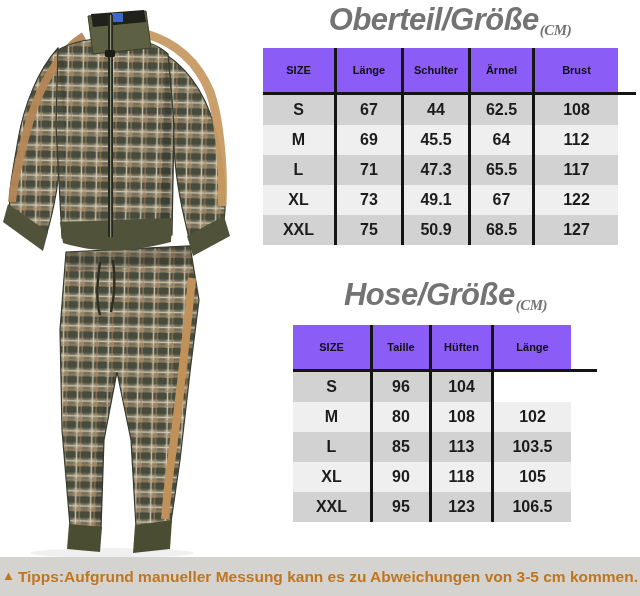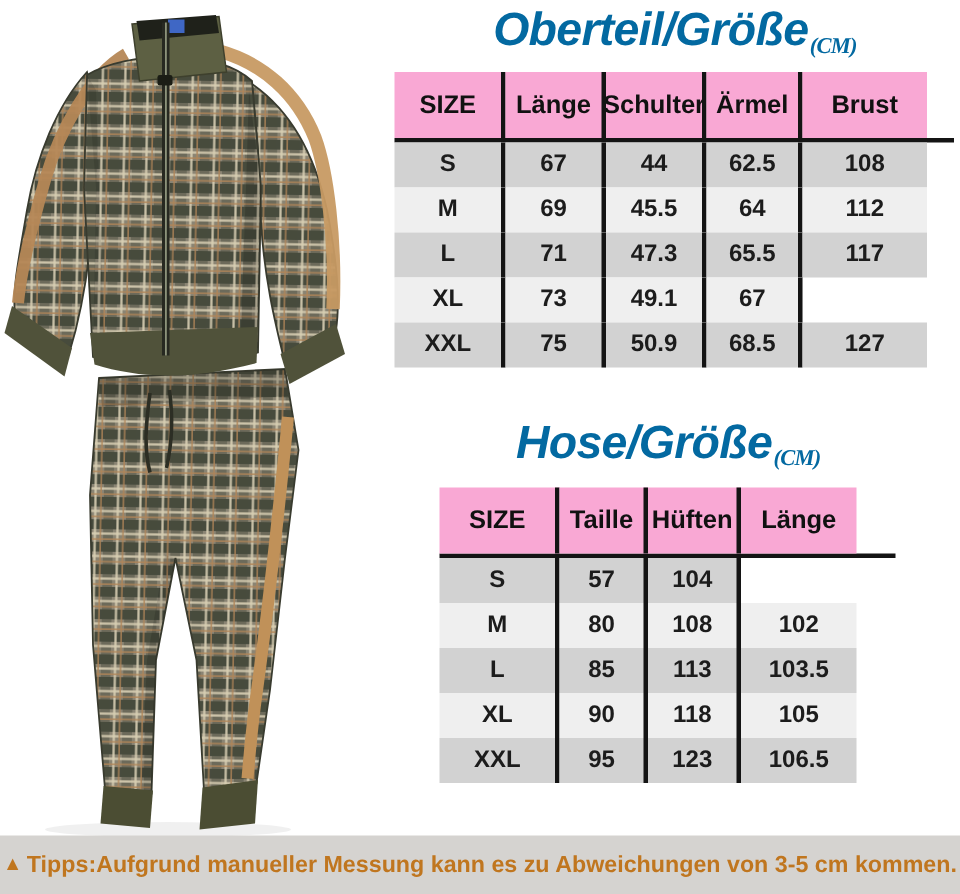--- a/index.html
+++ b/index.html
@@ -2,37 +2,37 @@
 <html><head>
 <meta charset="utf-8">
 <style>
   html,body{margin:0;padding:0;background:#fff;}
   .page{position:relative;width:640px;height:596px;background:#ffffff;overflow:hidden;
         font-family:"Liberation Sans",sans-serif;color:#1d1d1d;}
   .product-svg{position:absolute;left:0;top:0;width:262px;height:560px;}
 
   
   .sec-title{position:absolute;text-align:center;font-weight:bold;font-style:italic;
-             font-size:31px;color:#0369a1;letter-spacing:-0.5px;white-space:nowrap;}
+             font-size:31px;color:#737373;letter-spacing:-0.5px;white-space:nowrap;}
   .sec-title .unit{font-family:"Liberation Serif",serif;font-size:15px;font-weight:bold;
                    font-style:italic;position:relative;top:5px;left:1px;}
   #title-top{left:263px;top:2px;width:373px;}
   #title-bottom{left:293px;top:277px;width:304px;}
 
   
   .size-table{position:absolute;}
   #table-top{left:263px;top:48px;width:373px;}
   #table-bottom{left:293px;top:325px;width:304px;}
   .tr{display:flex;}
   .thead{height:44px;border-bottom:3px solid #141414;}
   .tbody-row{height:30px;}
   .cell{box-sizing:border-box;height:100%;display:flex;align-items:center;justify-content:center;
         border-right:3px solid #141414;font-weight:bold;overflow:hidden;}
   .cell.last{border-right:none;}
-  .thead .cell{font-size:17px;color:#111;background:#f9a8d4;}
+  .thead .cell{font-size:11px;color:#111;background:#8b5cf6;}
   .tbody-row .cell{font-size:16px;color:#1c1c1c;}
   .shade-a{background:#d2d2d2;}
   .shade-b{background:#efefef;}
   #table-top .c0{width:74px}#table-top .c1{width:67px}#table-top .c2{width:67px}
   #table-top .c3{width:64px}#table-top .c4{width:83px}
   #table-bottom .c0{width:80px}#table-bottom .c1{width:59px}
   #table-bottom .c2{width:62px}#table-bottom .c3{width:77px}
 
   
   .tip-bar{position:absolute;left:0;top:557px;width:640px;height:39px;background:#d5d3d0;
@@ -121,20 +121,21 @@
       <div class="cell c1 shade-a">71</div>
       <div class="cell c2 shade-a">47.3</div>
       <div class="cell c3 shade-a">65.5</div>
       <div class="cell c4 shade-a last">117</div>
     </div>
     <div class="tr tbody-row">
       <div class="cell c0 shade-b">XL</div>
       <div class="cell c1 shade-b">73</div>
       <div class="cell c2 shade-b">49.1</div>
       <div class="cell c3 shade-b">67</div>
+      <div class="cell c4 shade-b last">122</div>
     </div>
     <div class="tr tbody-row">
       <div class="cell c0 shade-a">XXL</div>
       <div class="cell c1 shade-a">75</div>
       <div class="cell c2 shade-a">50.9</div>
       <div class="cell c3 shade-a">68.5</div>
       <div class="cell c4 shade-a last">127</div>
     </div>
   </div>
 
@@ -144,21 +145,21 @@
 
   <div class="size-table" id="table-bottom">
     <div class="tr thead">
       <div class="cell c0">SIZE</div>
       <div class="cell c1">Taille</div>
       <div class="cell c2">Hüften</div>
       <div class="cell c3 last">Länge</div>
     </div>
     <div class="tr tbody-row">
       <div class="cell c0 shade-a">S</div>
-      <div class="cell c1 shade-a">57</div>
+      <div class="cell c1 shade-a">96</div>
       <div class="cell c2 shade-a">104</div>
     </div>
     <div class="tr tbody-row">
       <div class="cell c0 shade-b">M</div>
       <div class="cell c1 shade-b">80</div>
       <div class="cell c2 shade-b">108</div>
       <div class="cell c3 shade-b last">102</div>
     </div>
     <div class="tr tbody-row">
       <div class="cell c0 shade-a">L</div>

